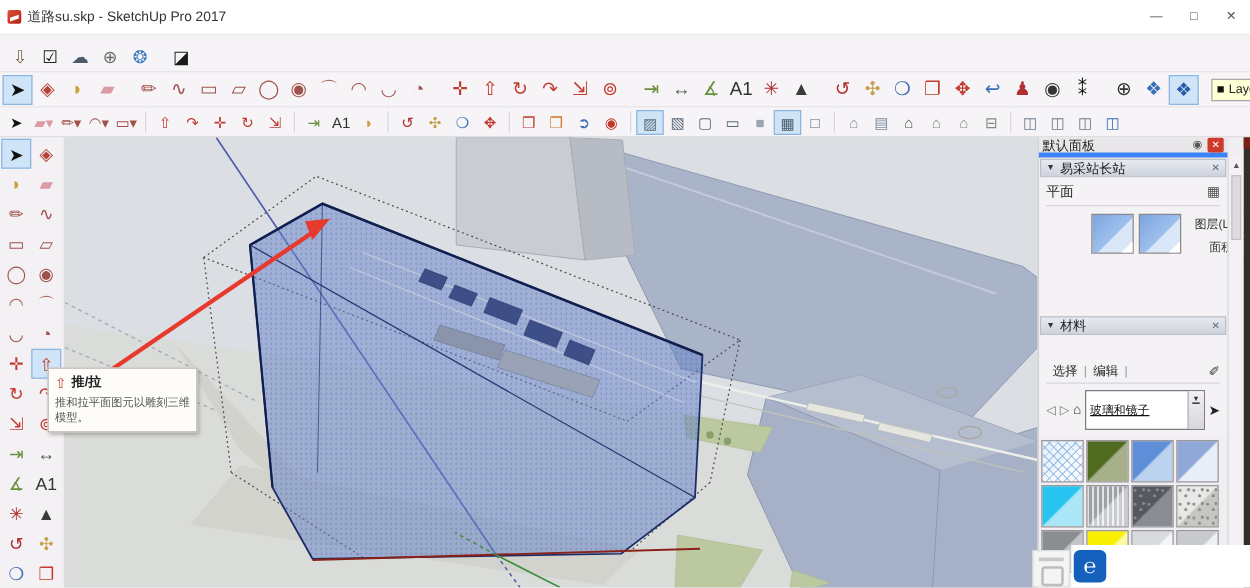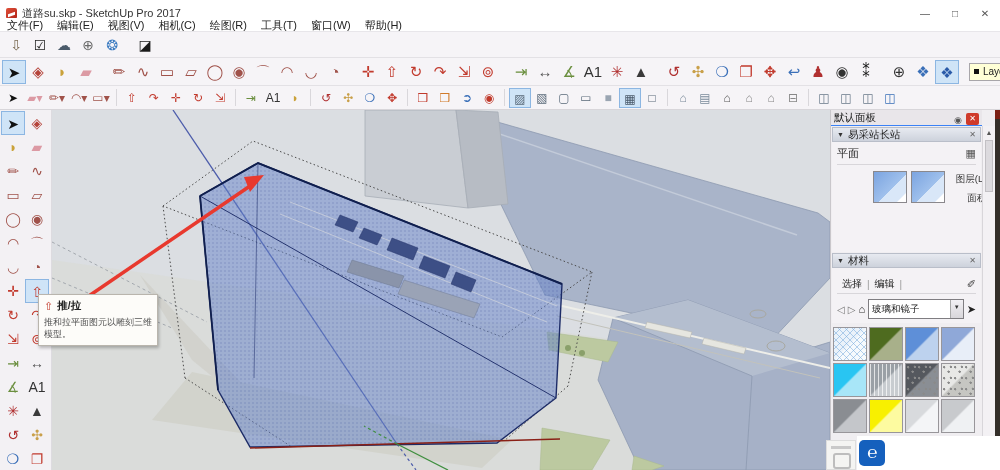--- a/index.html
+++ b/index.html
@@ -60,22 +60,22 @@
     border:1px solid #b9b5ad; box-shadow:1px 2px 3px rgba(0,0,0,.25); padding:4px 5px 5px 5px; z-index:30; }
   .tooltip-head { display:flex; align-items:center; }
   .tooltip-icon { color:#c23b2e; font-size:11px; margin-right:4px; }
   .tooltip-title { font-size:10.5px; font-weight:bold; color:#222; }
   .tooltip-body { font-size:9px; color:#555; margin-top:3px; line-height:1.35; }
 
   
   .panel { position:absolute; left:830px; top:110px; width:165px; height:360px; background:#f0eef1;
     border-left:1px solid #c9c7cb; overflow:hidden; }
   .panel-inner { position:absolute; left:0; top:0; right:13px; bottom:0; }
-  .panel-title { height:16px; background:#e9e6ea; display:flex; align-items:flex-end; padding:0 3px;
-    font-size:10.5px; color:#222; border-bottom:1px solid #3b82f6; }
+  .panel-title { height:16px; background:#e9e6ea; display:flex; align-items:flex-start; padding:0 3px;
+    font-size:10.5px; color:#222; border-bottom:4px solid #3b82f6; }
   .pin-icon { margin-left:auto; font-size:9px; color:#555; width:12px; text-align:center; }
   .panel-close { width:13px; height:12px; background:#cf3a2a; color:#fff; font-size:8px; line-height:12px;
     text-align:center; border-radius:2px; margin-left:2px; }
   .sec-head { height:15px; background:linear-gradient(#e7eaf0,#cdd2dc); border:1px solid #b9bec9;
     display:flex; align-items:center; font-size:10.5px; color:#222; padding:0 4px; margin:1px 1px 0 1px; }
   .sec-head .arrow { font-size:7px; margin-right:4px; color:#333; }
   .sec-close { margin-left:auto; font-size:8px; color:#666; }
   .sec-body { background:#f4f2f5; margin:0 1px; padding:4px 5px; }
 
   .ei-type-row { display:flex; align-items:center; border-bottom:1px solid #d8d6da; padding-bottom:3px; }
@@ -103,28 +103,28 @@
     background:linear-gradient(135deg,#559118,#74ad33 55%,#63a226); }
   .mat-preview:after { content:""; position:absolute; right:0; bottom:0; border-style:solid;
     border-width:0 0 10px 10px; border-color:transparent transparent #fff transparent; }
   .mat-name-col { flex:1; margin-left:4px; }
   .mat-name { height:16px; background:#fff; border:1px solid #8a888c; font-size:9.5px; color:#111;
     padding:1px 3px; line-height:13px; }
   .mat-icons { width:18px; display:flex; flex-direction:column; align-items:center; gap:3px; margin-left:3px; }
   .mat-icons .mi { font-size:11px; color:#555; line-height:12px; }
   .corner-tri { width:0; height:0; border-style:solid; border-width:0 0 12px 12px;
     border-color:transparent transparent #b0aeb2 transparent; }
-  .mat-tabs { display:flex; align-items:center; margin-top:5px; border-bottom:1px solid #d8d6da; padding-bottom:2px; }
+  .mat-tabs { display:flex; align-items:center; margin-top:18px; border-bottom:1px solid #d8d6da; padding-bottom:2px; }
   .mat-tab { font-size:10px; color:#222; padding:0 5px; }
   .tab-sep { color:#999; font-size:10px; }
   .dropper { margin-left:auto; font-size:11px; color:#444; }
   .mat-nav { display:flex; align-items:center; gap:3px; margin-top:5px; }
   .nav-ic { font-size:10px; color:#777; }
   .home-ic { font-size:11px; color:#333; }
-  .mat-nav .combo { height:20px; }
+  .mat-nav .combo { height:32px;text-decoration:underline; }
   .detail-ic { font-size:11px; color:#222; }
 
   .mat-grid { display:flex; flex-wrap:wrap; gap:2px; padding:4px 2px 0 2px; }
   .swatch { width:34px; height:34px; border:1px solid #98969a; position:relative; overflow:hidden; }
   .swatch.hatch:after { content:""; position:absolute; inset:0;
     background:repeating-linear-gradient(45deg,rgba(120,170,220,.55) 0 1px,transparent 1px 5px),
                repeating-linear-gradient(-45deg,rgba(120,170,220,.55) 0 1px,transparent 1px 5px); }
   .swatch.stripes:after { content:""; position:absolute; inset:0;
     background:repeating-linear-gradient(90deg,rgba(255,255,255,.7) 0 1px,transparent 1px 4px); }
   .swatch.speckle:after { content:""; position:absolute; inset:0;
@@ -163,30 +163,20 @@
   <div class="titlebar">
     <div class="sk-logo"></div>
     <span class="title-text">道路su.skp - SketchUp Pro 2017</span>
     <div class="win-controls">
       <span class="win-btn">—</span>
       <span class="win-btn">□</span>
       <span class="win-btn">✕</span>
     </div>
   </div>
 
-  <div class="menubar">
-      <span class="menu-item">文件(F)</span>
-      <span class="menu-item">编辑(E)</span>
-      <span class="menu-item">视图(V)</span>
-      <span class="menu-item">相机(C)</span>
-      <span class="menu-item">绘图(R)</span>
-      <span class="menu-item">工具(T)</span>
-      <span class="menu-item">窗口(W)</span>
-      <span class="menu-item">帮助(H)</span>
-    </div>
 
   <div class="trow" id="row2">
     <span style="display:flex">
         <span class="ticon" style="color: rgb(122, 106, 82);">⇩</span>
         <span class="ticon" style="color: rgb(34, 34, 34);">☑</span>
         <span class="ticon" style="color: rgb(74, 90, 106);">☁</span>
         <span class="ticon" style="color: rgb(106, 106, 106);">⊕</span>
         <span class="ticon" style="color: rgb(58, 122, 192);">❂</span>
         <span class="tsep"></span>
         <span class="ticon" style="color: rgb(26, 26, 26);">◪</span>

